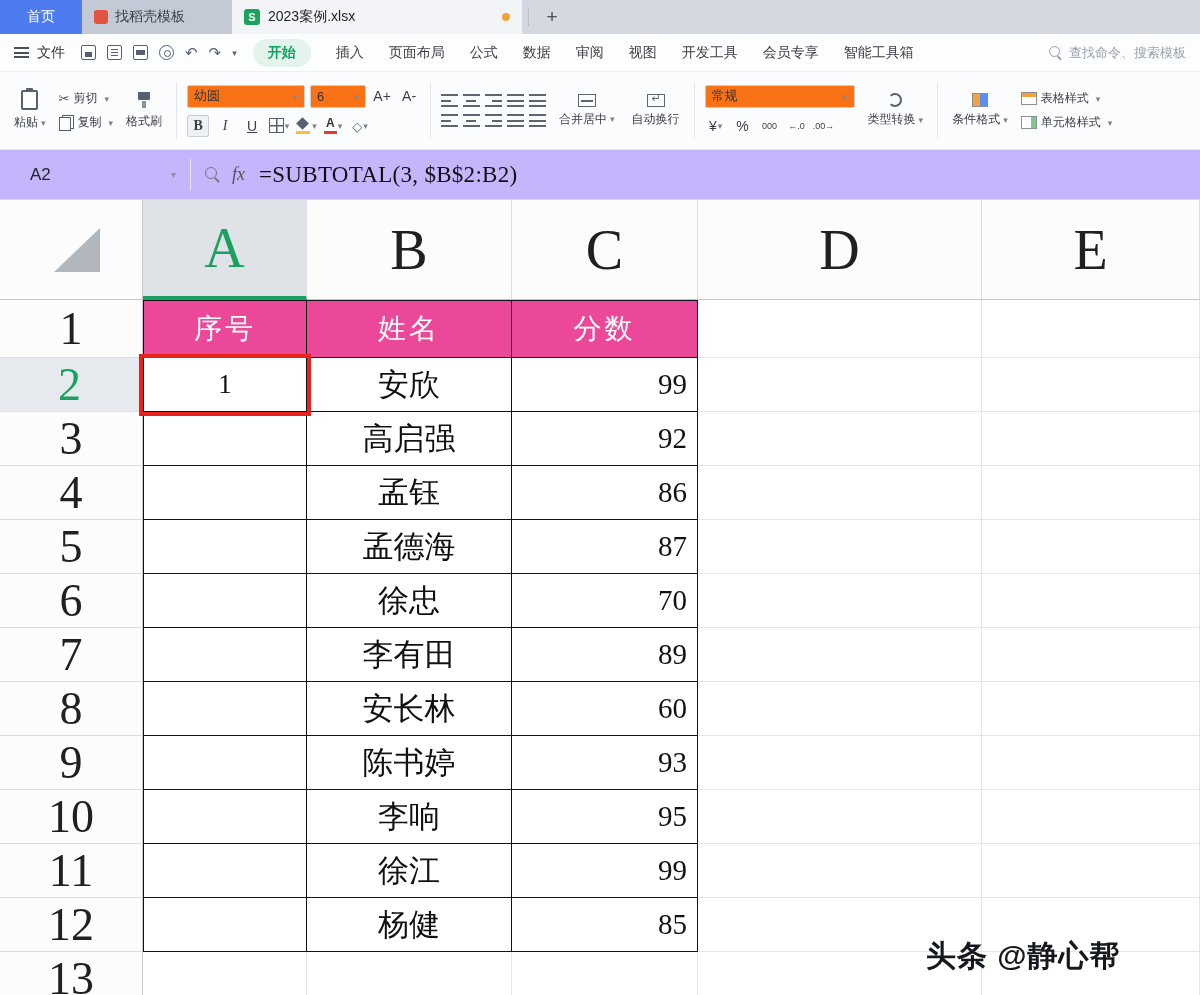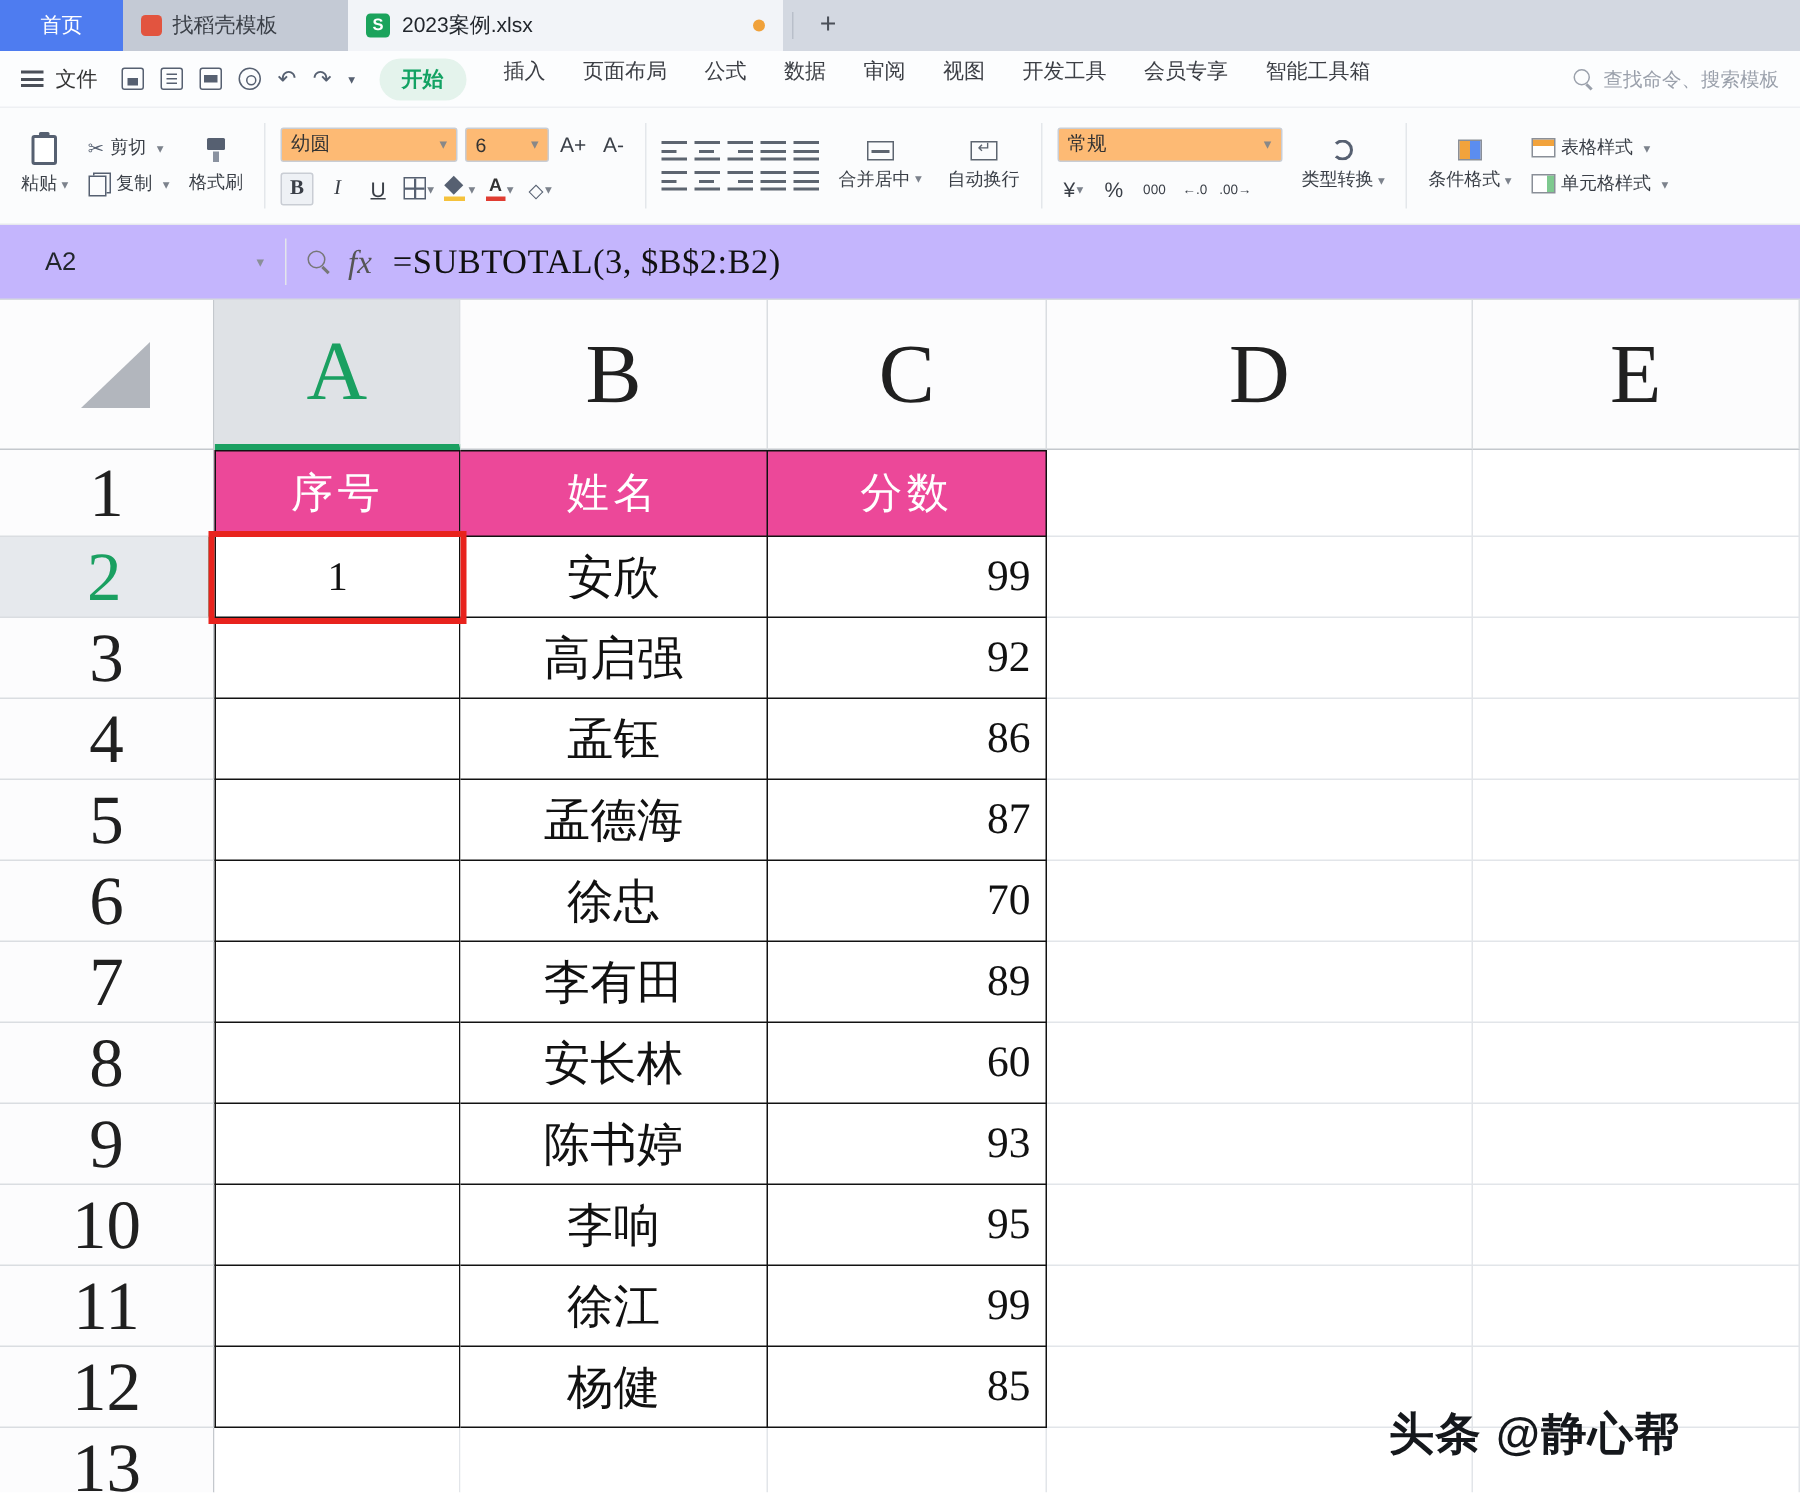--- a/index.html
+++ b/index.html
@@ -25,37 +25,37 @@
   .i-hamburger:before{content:"";position:absolute;left:0;right:0;top:3px;height:2px;background:#4a4f58}
   .qat{display:flex;gap:11px;align-items:center;margin-right:16px}
   .qi{width:15px;height:15px;border:1.6px solid #566071;border-radius:2px;display:inline-block;position:relative}
   .qi-save:before{content:"";position:absolute;left:3px;right:3px;bottom:2px;height:5px;background:#566071}
   .qi-export:before{content:"";position:absolute;left:2.5px;top:2.5px;width:7px;height:1.6px;background:#566071;box-shadow:0 3px 0 #566071,0 6px 0 #566071}
   .qi-print:before{content:"";position:absolute;left:2px;right:2px;top:4px;height:5px;background:#566071}
   .qi-preview{border-radius:50%}
   .qi-preview:before{content:"";position:absolute;left:3.5px;top:3.5px;width:5px;height:5px;border:1.5px solid #566071;border-radius:50%}
   .qarrow{font-size:15px;color:#566071;line-height:1}
   .qcaret{font-size:9px;color:#566071}
-  .ribbon-tabs{display:flex;gap:25px;align-items:flex-start;font-size:14px;color:#3c3f45;white-space:nowrap}
+  .ribbon-tabs{display:flex;gap:25px;align-items:center;font-size:14px;color:#3c3f45;white-space:nowrap}
   .ribbon-tab.active{background:#e4f3ec;color:#12a263;padding:5px 15px;border-radius:14px;font-weight:bold}
   .search{margin-left:auto;display:flex;align-items:center;gap:7px;color:#9aa0ab;font-size:13px;white-space:nowrap}
   .i-search{width:13px;height:13px;position:relative;display:inline-block}
   .i-search:before{content:"";position:absolute;width:9px;height:9px;border:1.5px solid #9aa0ab;border-radius:50%;left:0;top:0}
   .i-search:after{content:"";position:absolute;width:5px;height:1.5px;background:#9aa0ab;transform:rotate(45deg);right:0;bottom:1px}
 
   
   .toolbar{height:78px;background:#fbfcfd;border-bottom:1px solid #e7e9ee;display:flex;align-items:center;padding:4px 10px;gap:9px;overflow:hidden;white-space:nowrap}
   .vsep{width:1px;align-self:stretch;background:#e4e7eb;margin:6px 1px}
   .row{display:flex;align-items:center;gap:5px}
   .col2{display:flex;flex-direction:column;justify-content:center;gap:7px}
   .bigbtn{display:flex;flex-direction:column;align-items:center;justify-content:center;gap:4px;font-size:12px;color:#3a3f47;padding:1px 4px}
   .smallbtn{display:flex;align-items:center;gap:4px;font-size:12px;color:#3a3f47}
   .lbl{display:flex;align-items:center}
   .drop:after{content:"▾";font-size:9px;color:#7c828c;margin-left:3px}
-  .combo{background:#fdba74;border:1px solid #c9cdd4;border-radius:2px;height:23px;display:flex;align-items:center;padding:0 6px;font-size:13px;color:#333}
+  .combo{background:#f97316;border:1px solid #c9cdd4;border-radius:2px;height:23px;display:flex;align-items:center;padding:0 6px;font-size:13px;color:#333}
   .combo:after{content:"▾";font-size:10px;color:#888;margin-left:auto;padding-left:6px}
   .combo.font-name{width:118px}
   .combo.font-size{width:56px}
   .combo.num{width:150px}
   .iconbtn{min-width:22px;height:22px;display:flex;align-items:center;justify-content:center;font-size:14px;color:#3a3f47}
   .iconbtn.drop:after{margin-left:1px}
   .tinytext{font-size:9px;letter-spacing:0;color:#3a3f47}
   .boldbtn{font-family:"Liberation Serif",serif;font-weight:bold;border:1px solid #c9cdd4;background:#eef1f5;border-radius:2px}
   .italicbtn{font-family:"Liberation Serif",serif;font-style:italic}
   .underlinebtn{text-decoration:underline}
@@ -104,21 +104,21 @@
 
   
   .formulabar{height:50px;background:#c4b5fd;border-bottom:1px solid #d6dadf;display:flex;align-items:stretch}
   .namebox{width:190px;display:flex;align-items:center;padding:0 14px 0 30px;font-size:17px;color:#22262c}
   .namebox:after{content:"▾";font-size:10px;color:#8a8f98;margin-left:auto}
   .fb-sep{width:1px;background:#e3e6eb;margin:9px 0}
   .fb-icons{display:flex;align-items:center;gap:12px;padding:0 14px}
   .i-zoom{width:15px;height:15px;position:relative;display:inline-block}
   .i-zoom:before{content:"";position:absolute;width:10px;height:10px;border:1.6px solid #777;border-radius:50%;left:0;top:0}
   .i-zoom:after{content:"";position:absolute;width:6px;height:2px;background:#777;transform:rotate(45deg);right:0;bottom:1px}
-  .fx{font-style:italic;font-family:"Liberation Serif",serif;font-size:22px;color:#555}
+  .fx{font-style:italic;font-family:"Liberation Serif",serif;font-size:18px;color:#555}
   .formula-text{display:flex;align-items:center;font-family:"Liberation Serif",serif;font-size:23px;color:#111;letter-spacing:.3px}
 
   
   .sheet{position:relative;width:1200px;height:795px;background:#fff;overflow:hidden}
   .sheet-grid{display:grid;width:100%;height:100%;
     grid-template-columns:143px 164px 205px 186px 284px 1fr;
     grid-template-rows:100px 58px repeat(11,54px) 1fr}
   .corner{position:relative;background:#fcfcfd;border-right:1px solid #c4c8cd;border-bottom:1px solid #c4c8cd}
   .corner .tri{position:absolute;left:54px;top:28px;width:46px;height:44px;background:#b2b6bd;clip-path:polygon(100% 0,100% 100%,0 100%)}
   .colhead{display:flex;align-items:center;justify-content:center;font-family:"Liberation Serif",serif;font-size:56px;color:#202020;background:#fcfcfd;border-right:1px solid #dadde1;border-bottom:1px solid #c4c8cd}

